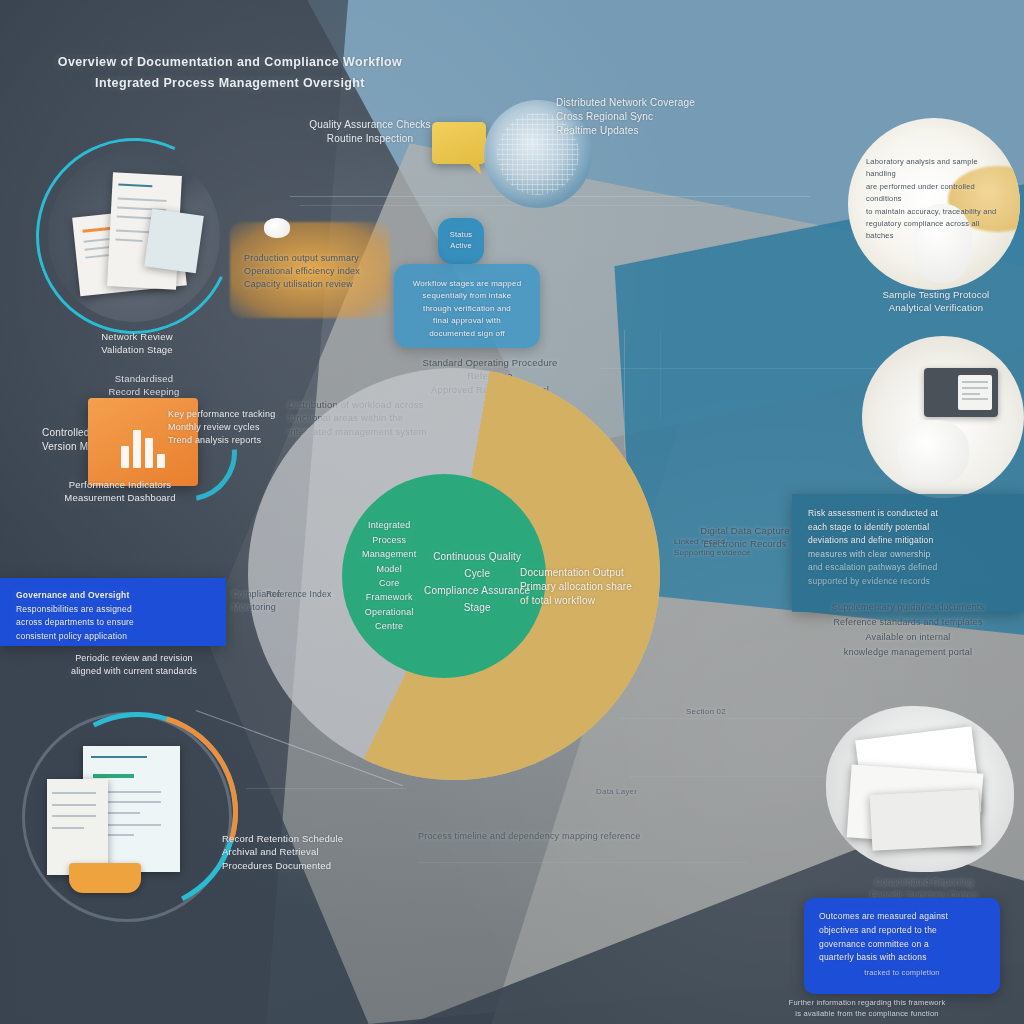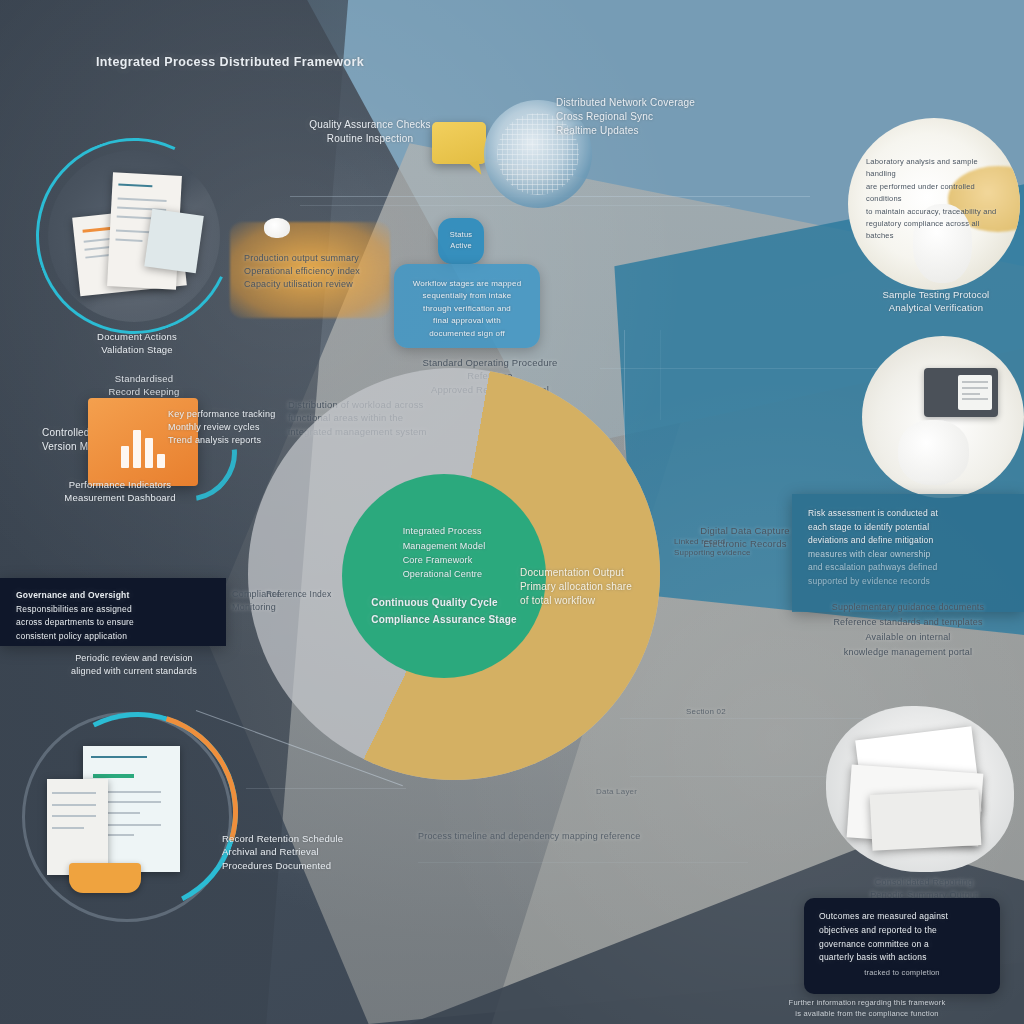--- a/index.html
+++ b/index.html
@@ -155,28 +155,28 @@
   .donut-outer {
     position: absolute; inset: 0; border-radius: 50%;
     background: rgba(198,201,205,.72);
   }
   .donut-seg {
     position: absolute; inset: 0; border-radius: 50%;
   }
   .donut-hole {
     position: absolute; border-radius: 50%;
     background: #2ba97d;
-    display: flex; flex-direction: column; align-items: center; justify-content: center;
-    text-align: left; padding: 0 14px;
+    display: flex; flex-direction: row; align-items: center; justify-content: center;
+    text-align: center; padding: 0 14px;
   }
 
   
   .panel {
     position: absolute;
-    background: #0f172a;
+    background: #1d4ed8;
     color: #eef4f8;
     padding: 14px 18px;
     box-shadow: 0 3px 14px rgba(0,0,0,.28);
   }
   .panel.round { border-radius: 10px; }
   .panel.lite { background: rgba(43,110,142,.82); }
   .panel ul { list-style: none; }
   .panel li { position: relative; padding-left: 14px; }
   .panel li:before {
     content: ""; position: absolute; left: 2px; top: 6px;
@@ -249,21 +249,22 @@
   <div class="hud" style="left:290px; top:196px; width:520px;"></div>
   <div class="hud" style="left:300px; top:205px; width:430px; opacity:.5;"></div>
   <div class="hud" style="left:600px; top:368px; width:390px; opacity:.45;"></div>
   <div class="hud" style="left:620px; top:718px; width:330px; opacity:.35;"></div>
   <div class="hud" style="left:630px; top:776px; width:200px; opacity:.3;"></div>
   <div class="hud" style="left:418px; top:862px; width:330px; opacity:.3;"></div>
   <div class="hud v" style="left:624px; top:330px; height:120px;"></div>
   <div class="hud v" style="left:660px; top:330px; height:90px; opacity:.3;"></div>
 
   <div class="title blurtext">
-    <div>Integrated Process Distributed Framework</div>
+    <div>Overview of Documentation and Compliance Workflow</div>
+    <div>Integrated Process Management Oversight</div>
   </div>
 
   <div class="ring ring-cyan" style="left:36px; top:138px; width:196px; height:196px; border-width:3px; border-right-color:transparent; transform:rotate(-20deg);"></div>
   <div class="circ photo-docs" style="left:48px; top:150px; width:172px; height:172px;">
     <div class="photo">
       <div class="paper" style="left:16%; top:36%; width:62%; height:46%; transform:rotate(-6deg);">
         <div class="line orange" style="top:16%;"></div>
         <div class="line" style="top:30%;"></div>
         <div class="line" style="top:40%;"></div>
         <div class="line" style="top:50%; width:50%;"></div>
@@ -273,21 +274,21 @@
         <div class="line" style="top:22%;"></div>
         <div class="line" style="top:30%;"></div>
         <div class="line" style="top:38%; width:56%;"></div>
         <div class="line" style="top:50%;"></div>
         <div class="line" style="top:58%; width:40%;"></div>
       </div>
       <div class="paper" style="left:58%; top:36%; width:30%; height:34%; background:#dfe8ea; transform:rotate(8deg);"></div>
     </div>
   </div>
   <div class="caption blurtext" style="left:52px; top:330px; width:170px;">
-    <div>Document Actions</div>
+    <div>Network Review</div>
     <div>Validation Stage</div>
   </div>
   <div class="caption blurtext" style="left:64px; top:372px; width:160px; opacity:.9;">
     <div>Standardised</div>
     <div>Record Keeping</div>
   </div>
   <div class="caption left blurtext" style="left:42px; top:426px; width:210px; font-size:10px;">
     <div>Controlled Distribution and</div>
     <div>Version Management Policy</div>
   </div>
@@ -362,21 +363,21 @@
   <div class="donut-wrap" style="left:248px; top:368px; width:412px; height:412px;">
     <div class="donut-outer"></div>
     <div class="donut-seg" style="background: conic-gradient(from 10deg, #d4b063 0deg 196deg, rgba(0,0,0,0) 196deg 360deg);"></div>
     <div class="donut-hole blurtext" style="left:94px; top:106px; width:204px; height:204px;">
       <div style="font-size:9px; line-height:1.6;">
         <div>Integrated Process</div>
         <div>Management Model</div>
         <div>Core Framework</div>
         <div>Operational Centre</div>
       </div>
-      <div style="font-size:10px; line-height:1.7; margin-top:12px;font-weight:bold;">
+      <div style="font-size:10px; line-height:1.7; margin-top:12px;">
         <div>Continuous Quality Cycle</div>
         <div>Compliance Assurance Stage</div>
       </div>
     </div>
   </div>
 
   <div class="caption left blurtext" style="left:520px; top:566px; width:160px; font-size:10px; color:#f3efe2;">
     <div>Documentation Output</div>
     <div>Primary allocation share</div>
     <div>of total workflow</div>

